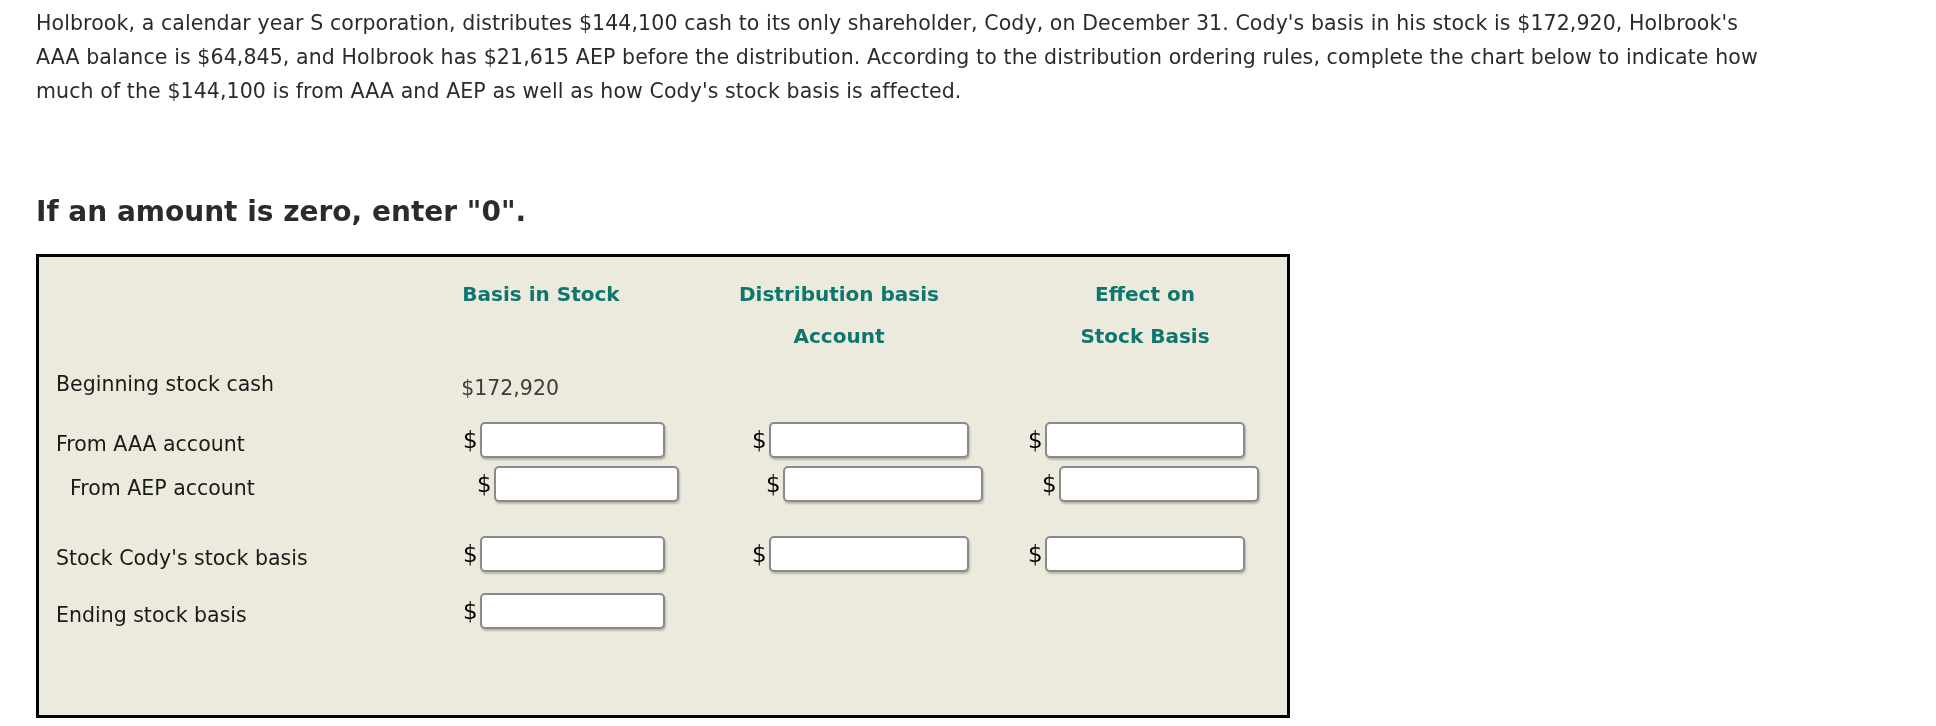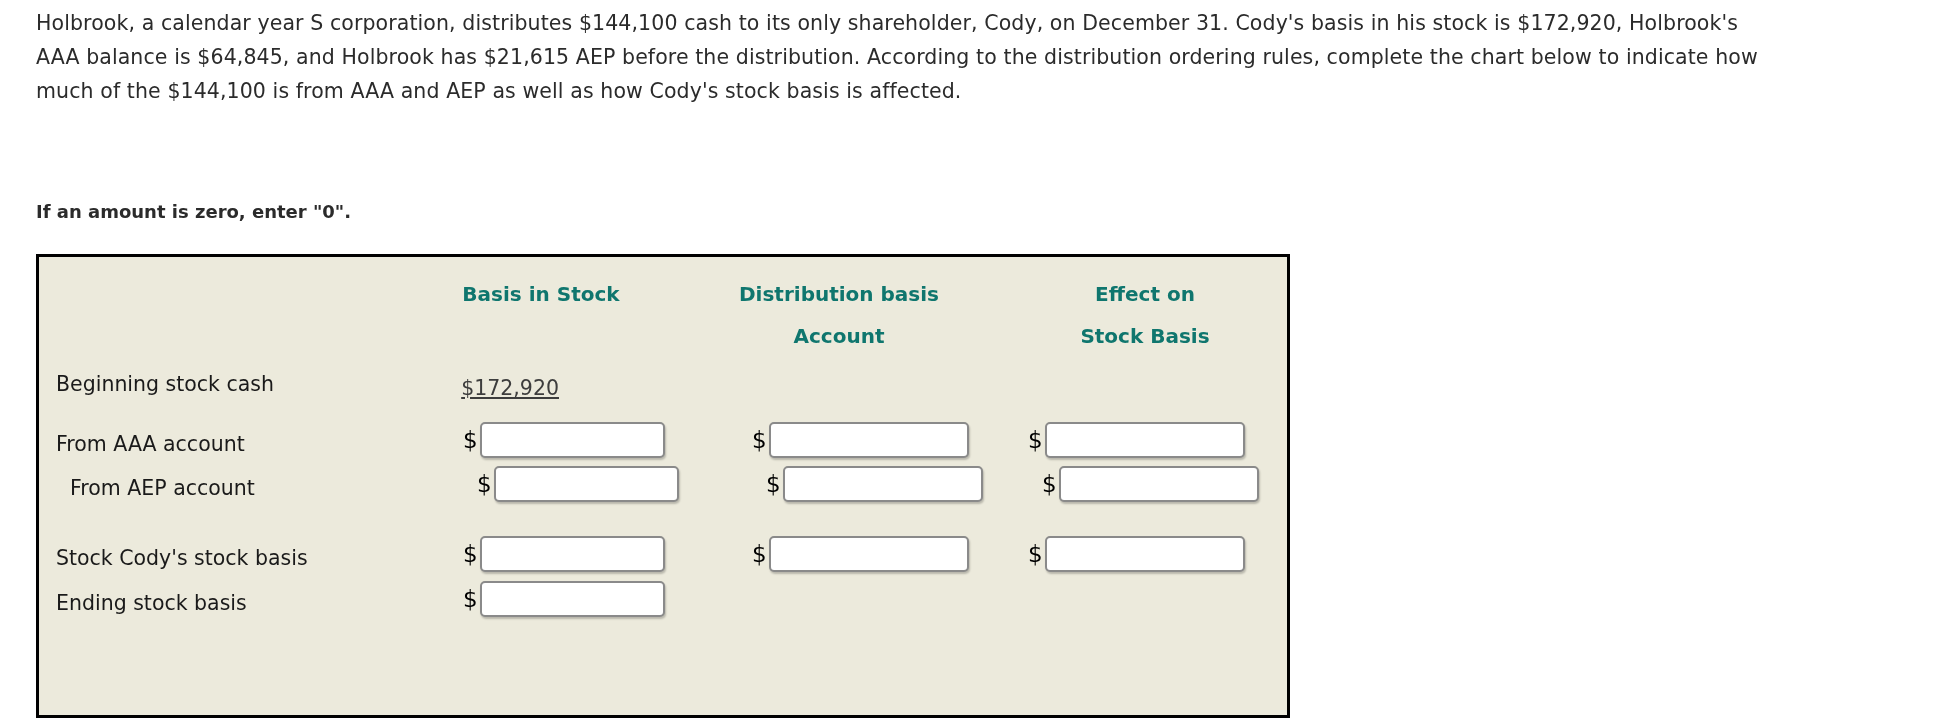--- a/index.html
+++ b/index.html
@@ -30,21 +30,21 @@
     font-size: 20.5px;
     line-height: 34px;
     color: #2b2b2b;
     letter-spacing: 0.1px;
   }
 
   .instruction {
     position: absolute;
     left: 36px;
     top: 198px;
-    font-size: 18px;
+    font-size: 28px;
     font-weight: bold;
     color: #2b2b2b;
     line-height: 28px;
   }
 
   
   .chart-panel {
     position: absolute;
     left: 36px;
     top: 254px;
@@ -76,21 +76,21 @@
   .row {
     position: absolute;
     left: 0;
     width: 100%;
     height: 57px;
   }
   .row.r0 { top: 105px; }
   .row.r1 { top: 165px; }
   .row.r2 { top: 209px; margin-left: 14px; }
   .row.r3 { top: 279px; }
-  .row.r4 { top: 324px; }
+  .row.r4 { top: 336px; }
 
   .row-label {
     position: absolute;
     left: 17px;
     top: 0;
     width: 360px;
     font-size: 20.5px;
     color: #1a1a1a;
     line-height: 44px;
     white-space: nowrap;
@@ -98,21 +98,20 @@
 
   .static-value {
     position: absolute;
     top: 0;
     font-size: 20.5px;
     color: #3d3d3d;
     line-height: 52px;
     text-align: right;
     width: 180px;
     left: 340px;
-    text-decoration: underline;
   }
 
   .cell {
     position: absolute;
     top: 0;
     display: flex;
     align-items: center;
   }
   .cell.c1 { left: 424px; }
   .cell.c2 { left: 713px; }

